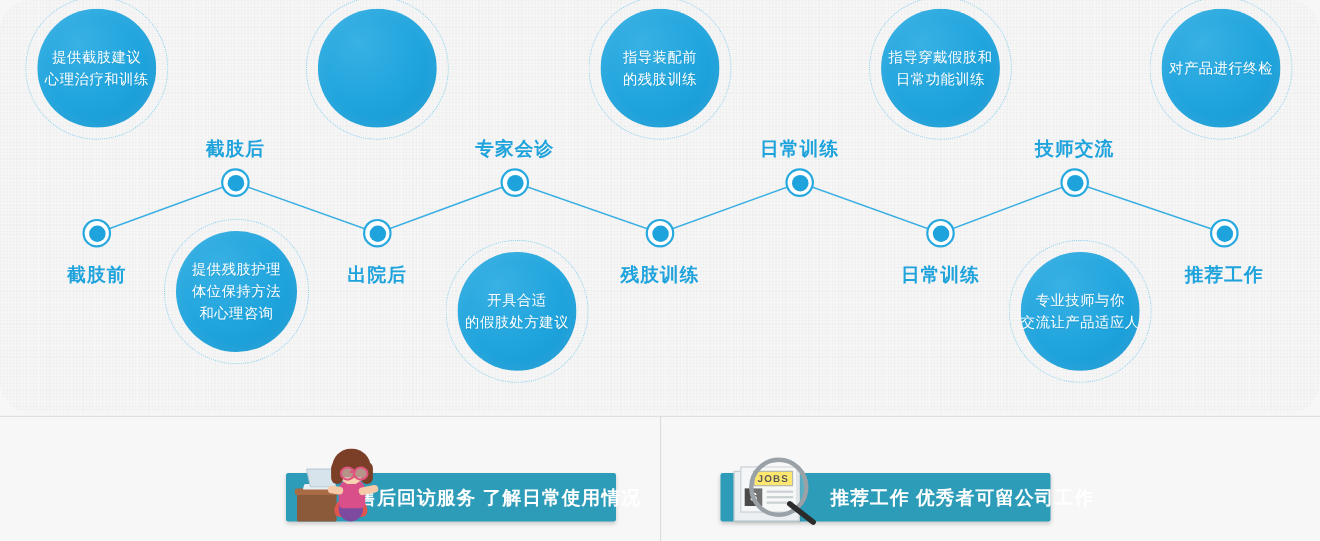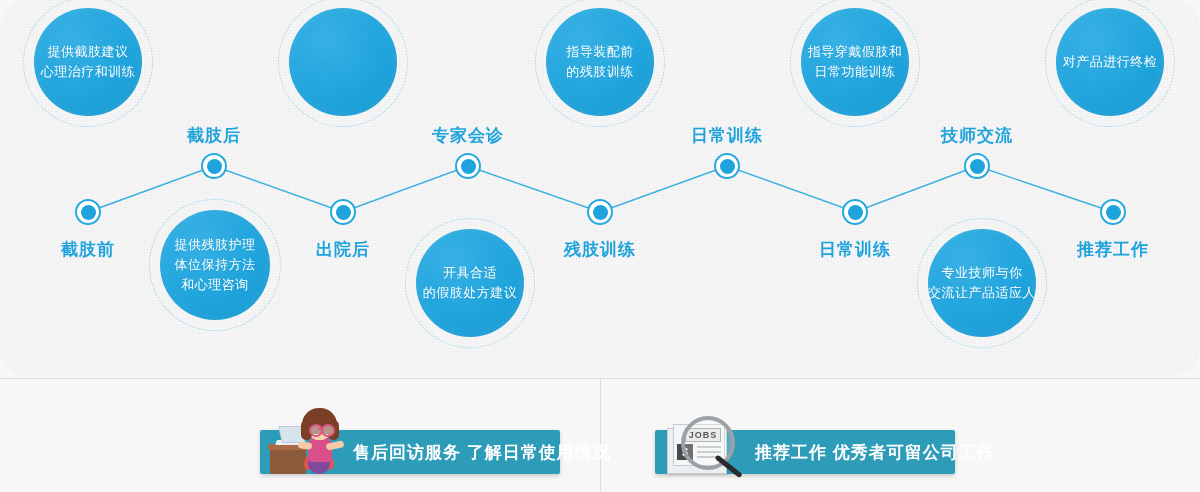--- a/index.html
+++ b/index.html
@@ -98,21 +98,21 @@
   .lady .hair-l{position:absolute;left:33px;top:12px;width:11px;height:20px;background:#7b3f28;border-radius:6px;}
   .lady .hair-r{position:absolute;left:60px;top:12px;width:11px;height:20px;background:#7b3f28;border-radius:6px;}
   .lady .glass-l{position:absolute;left:41px;top:16px;width:10px;height:9px;border:2px solid #e0557f;border-radius:50%;background:rgba(255,255,255,.45);}
   .lady .glass-r{position:absolute;left:53px;top:16px;width:10px;height:9px;border:2px solid #e0557f;border-radius:50%;background:rgba(255,255,255,.45);}
   .lady .glass-bridge{position:absolute;left:50px;top:20px;width:4px;height:2px;background:#e0557f;}
 
   
   .jobs{position:absolute;left:4px;top:-24px;width:96px;height:76px;}
   .jobs .paper{position:absolute;left:8px;top:22px;width:58px;height:44px;background:#eceff1;border:1px solid #c7ccd0;box-shadow:1px 1px 2px rgba(0,0,0,.15);}
   .jobs .paper2{position:absolute;left:14px;top:18px;width:50px;height:40px;background:#f4f6f7;border:1px solid #c7ccd0;}
-  .jobs .jobs-tag{position:absolute;left:26px;top:22px;width:34px;height:12px;background:#e5e5e5;border:1px solid #9aa1a6;color:#2b2b2b;font-size:9px;font-weight:bold;line-height:12px;text-align:center;letter-spacing:1px;}
+  .jobs .jobs-tag{position:absolute;left:26px;top:22px;width:34px;height:12px;background:#fde047;border:1px solid #9aa1a6;color:#2b2b2b;font-size:9px;font-weight:bold;line-height:12px;text-align:center;letter-spacing:1px;}
   .jobs .block{position:absolute;left:18px;top:38px;width:16px;height:16px;background:#4a4a4a;}
   .jobs .block b{display:block;color:#fff;font-size:11px;line-height:16px;text-align:center;}
   .jobs .lines{position:absolute;left:38px;top:40px;width:24px;height:2px;background:#bcc2c6;box-shadow:0 5px 0 #bcc2c6,0 10px 0 #bcc2c6;}
   .jobs .lens{position:absolute;left:22px;top:10px;width:46px;height:46px;border:4px solid #9ba2a7;border-radius:50%;background:rgba(255,255,255,.22);}
   .jobs .handle{position:absolute;left:57px;top:48px;width:32px;height:5px;background:#2b2b2b;border-radius:3px;transform:rotate(38deg);transform-origin:left center;}
 </style>
 </head>
 <body>
 
 <div id="stage">
@@ -251,21 +251,21 @@
         <span class="arm2"></span>
       <span class="neck"></span>
         <span class="head"></span>
       <span class="hair"></span>
         <span class="hair-l"></span>
         <span class="hair-r"></span>
       <span class="glass-l"></span>
         <span class="glass-r"></span>
         <span class="glass-bridge"></span>
     </div>
-    <div class="b-text" style="margin-left:93px;">售后回访服务  了解日常使用情况</div>
+    <div class="b-text" style="margin-left:65px;">售后回访服务  了解日常使用情况</div>
   </div>
 
   <div class="banner" style="left:655px;top:430px;width:300px;">
     <div class="jobs">
       <span class="paper"></span>
       <span class="paper2"></span>
       <span class="jobs-tag">JOBS</span>
       <span class="block">
           <b>$</b>
         </span>

